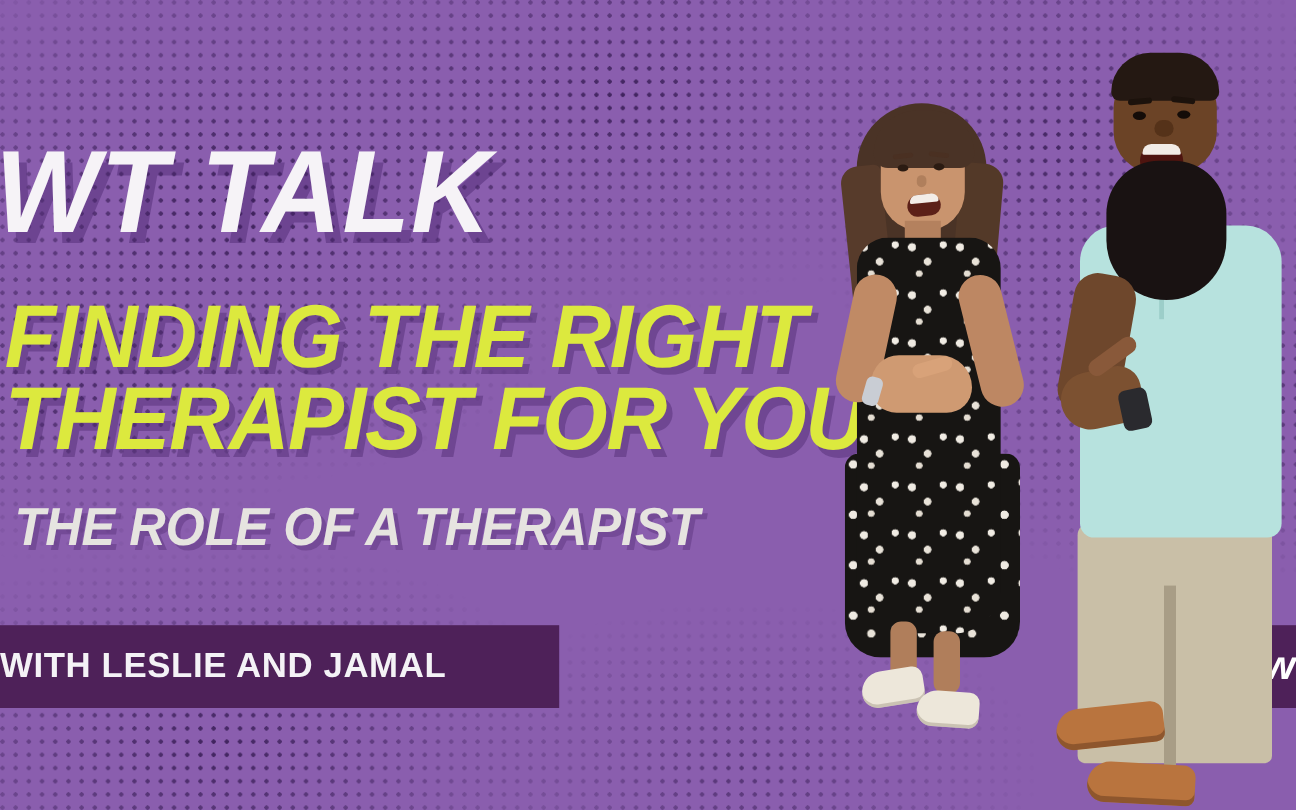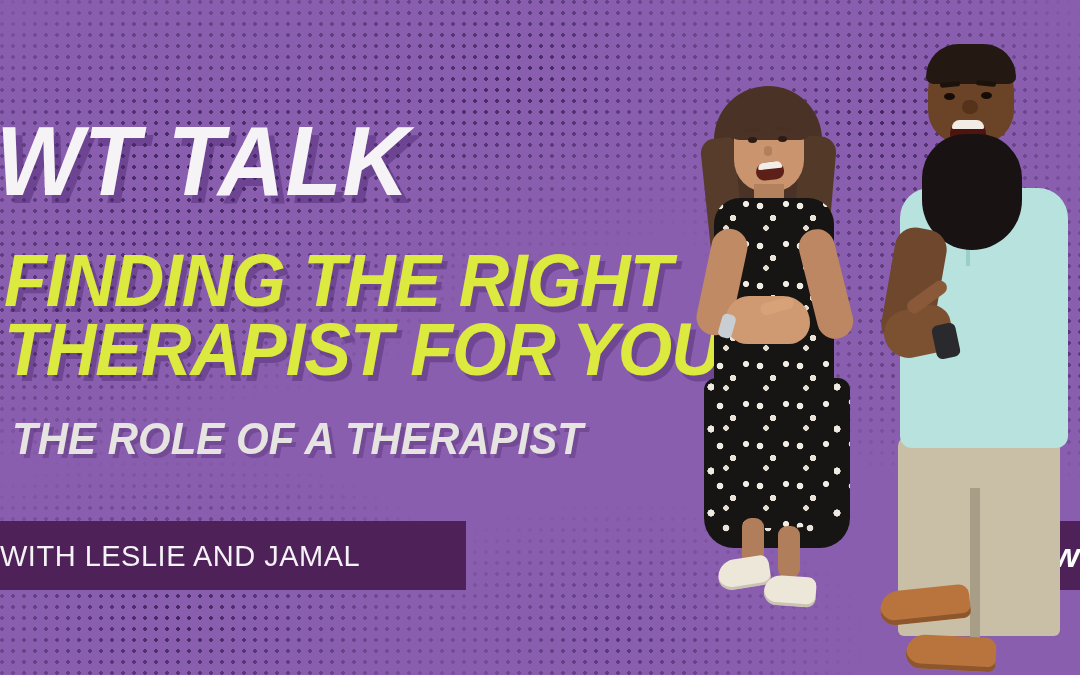--- a/index.html
+++ b/index.html
@@ -106,21 +106,21 @@
     width: 506px;
     height: 69px;
     background: #4E2159;
   }
   .hosts-banner .hosts-label {
     position: absolute;
     left: 40px;
     top: 50%;
     transform: translateY(-50%);
     font-size: 29px;
-    font-weight: 400;
+    font-weight: 700;
     letter-spacing: 0.5px;
     color: #F4F2F6;
     white-space: nowrap;
   }
 
   
   .logo-badge {
     position: absolute;
     left: 1031px;
     top: 521px;

